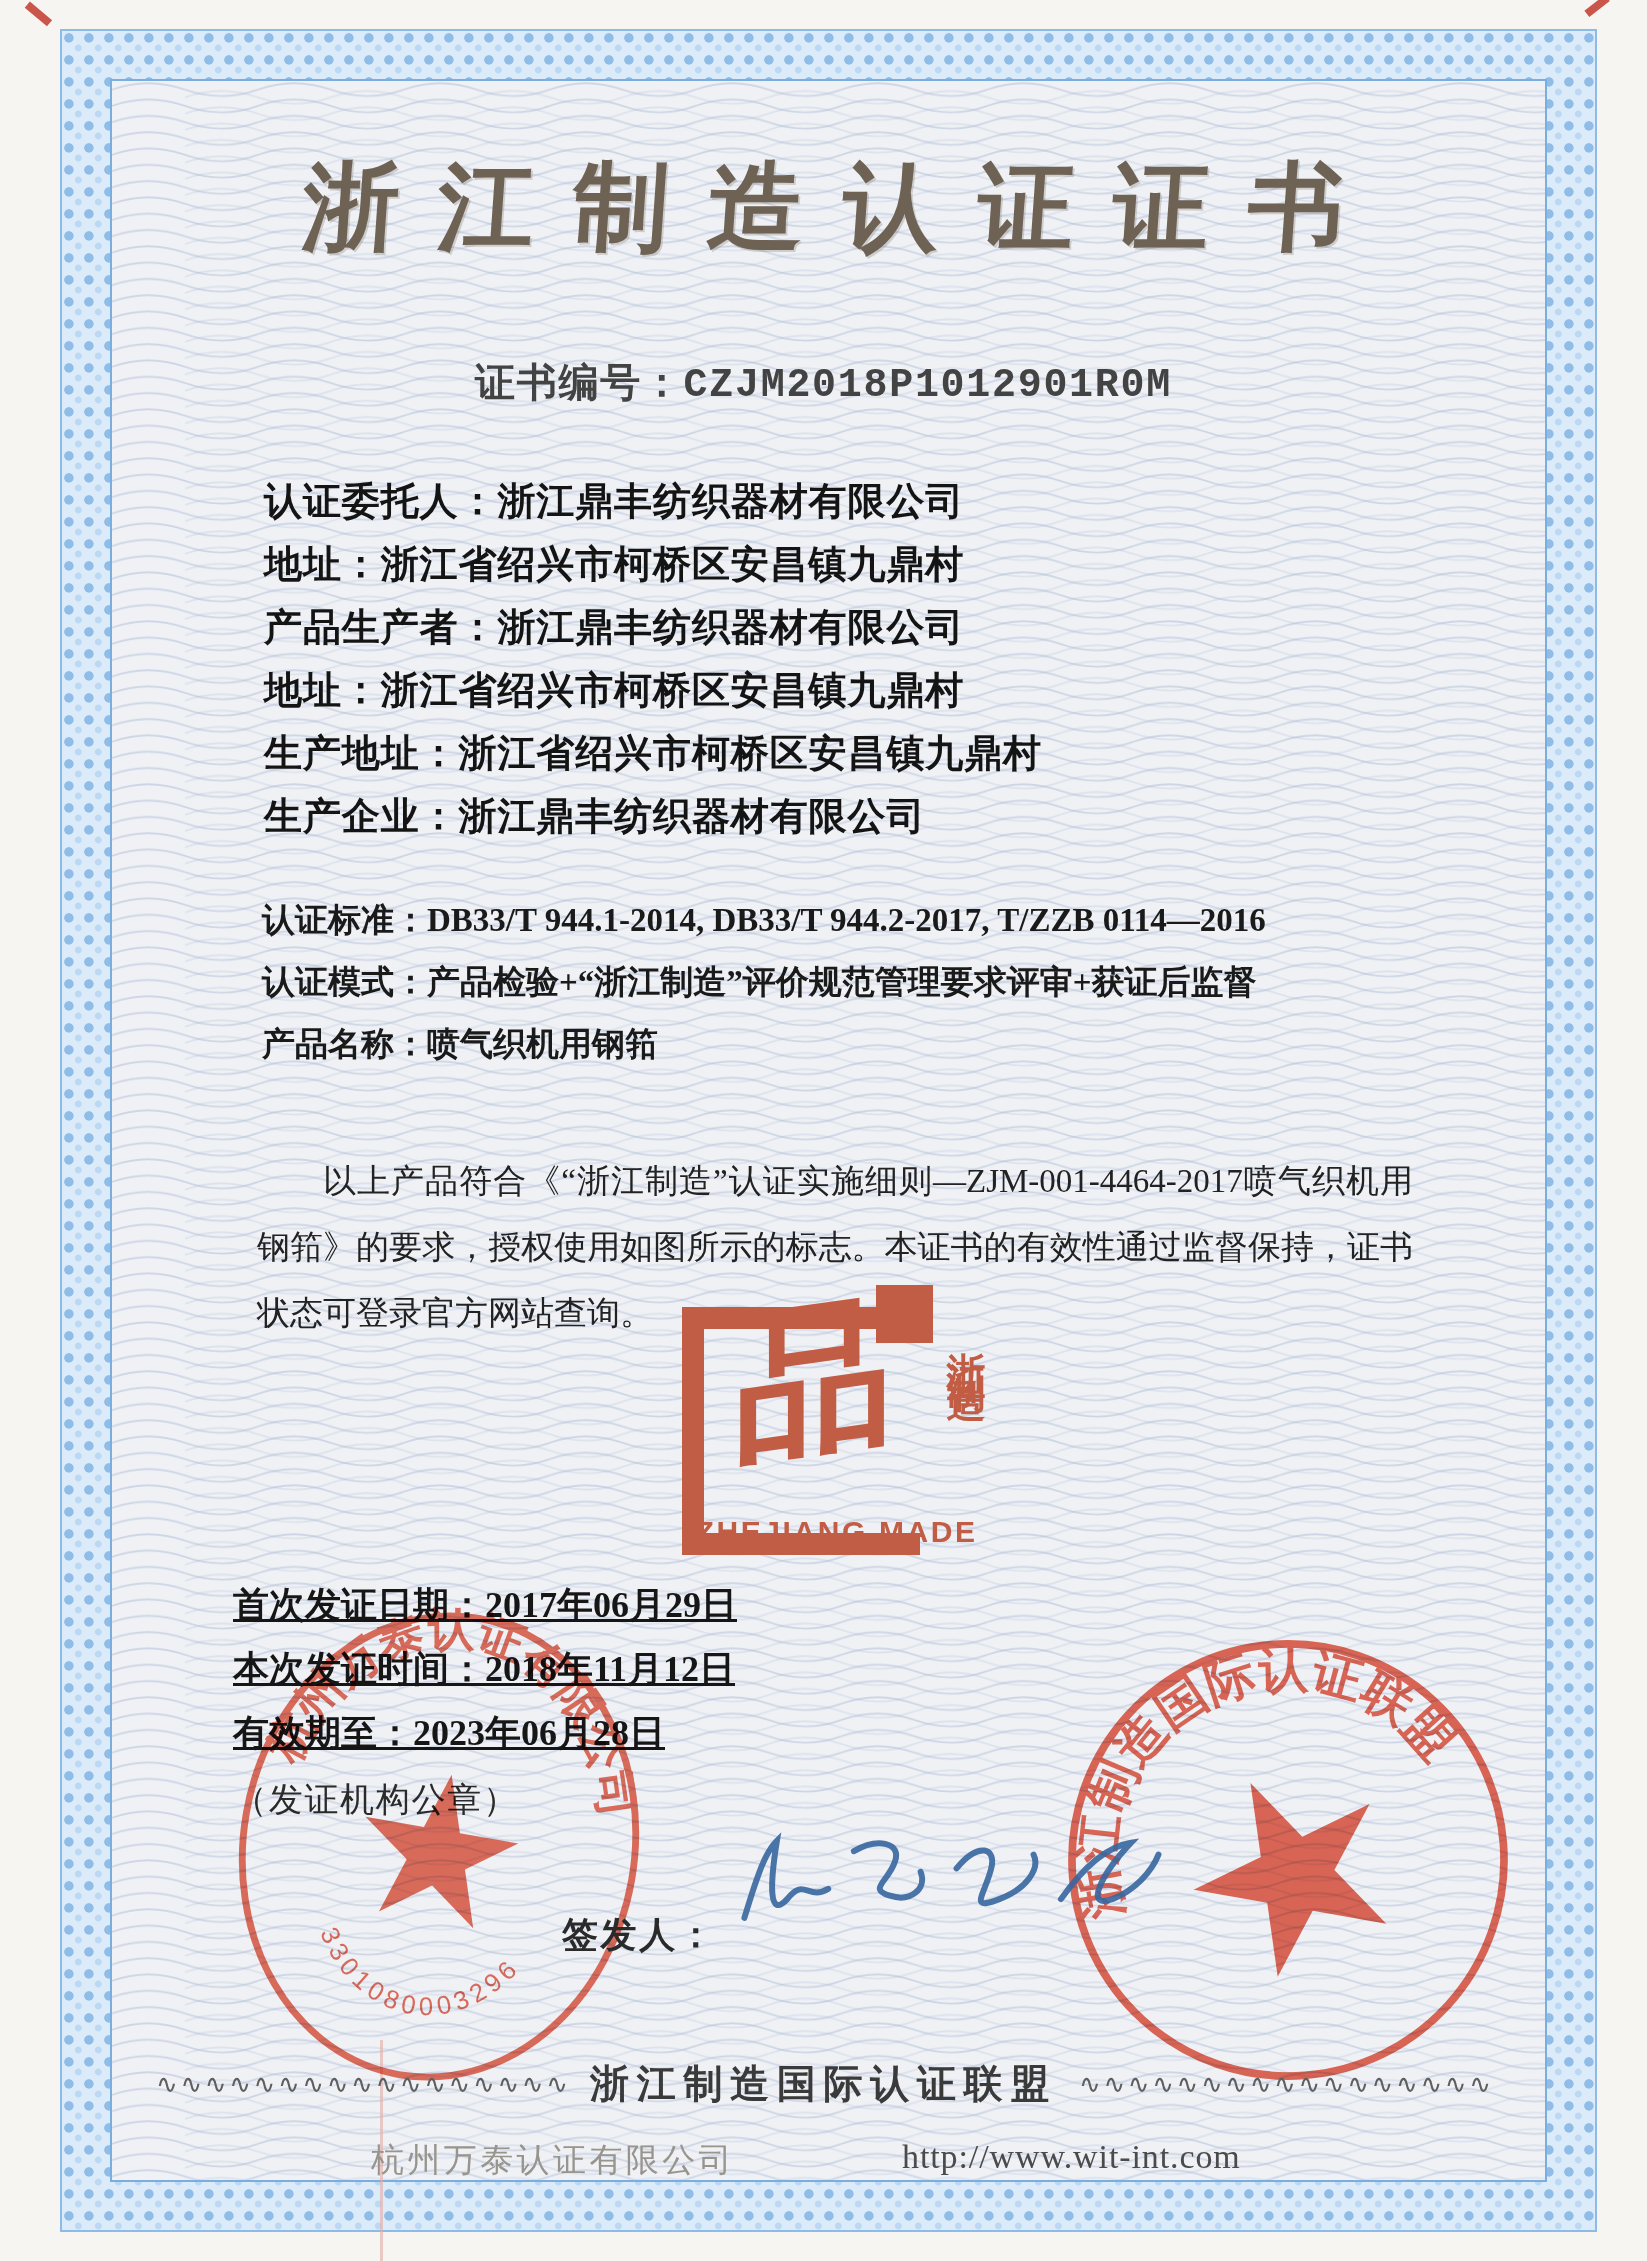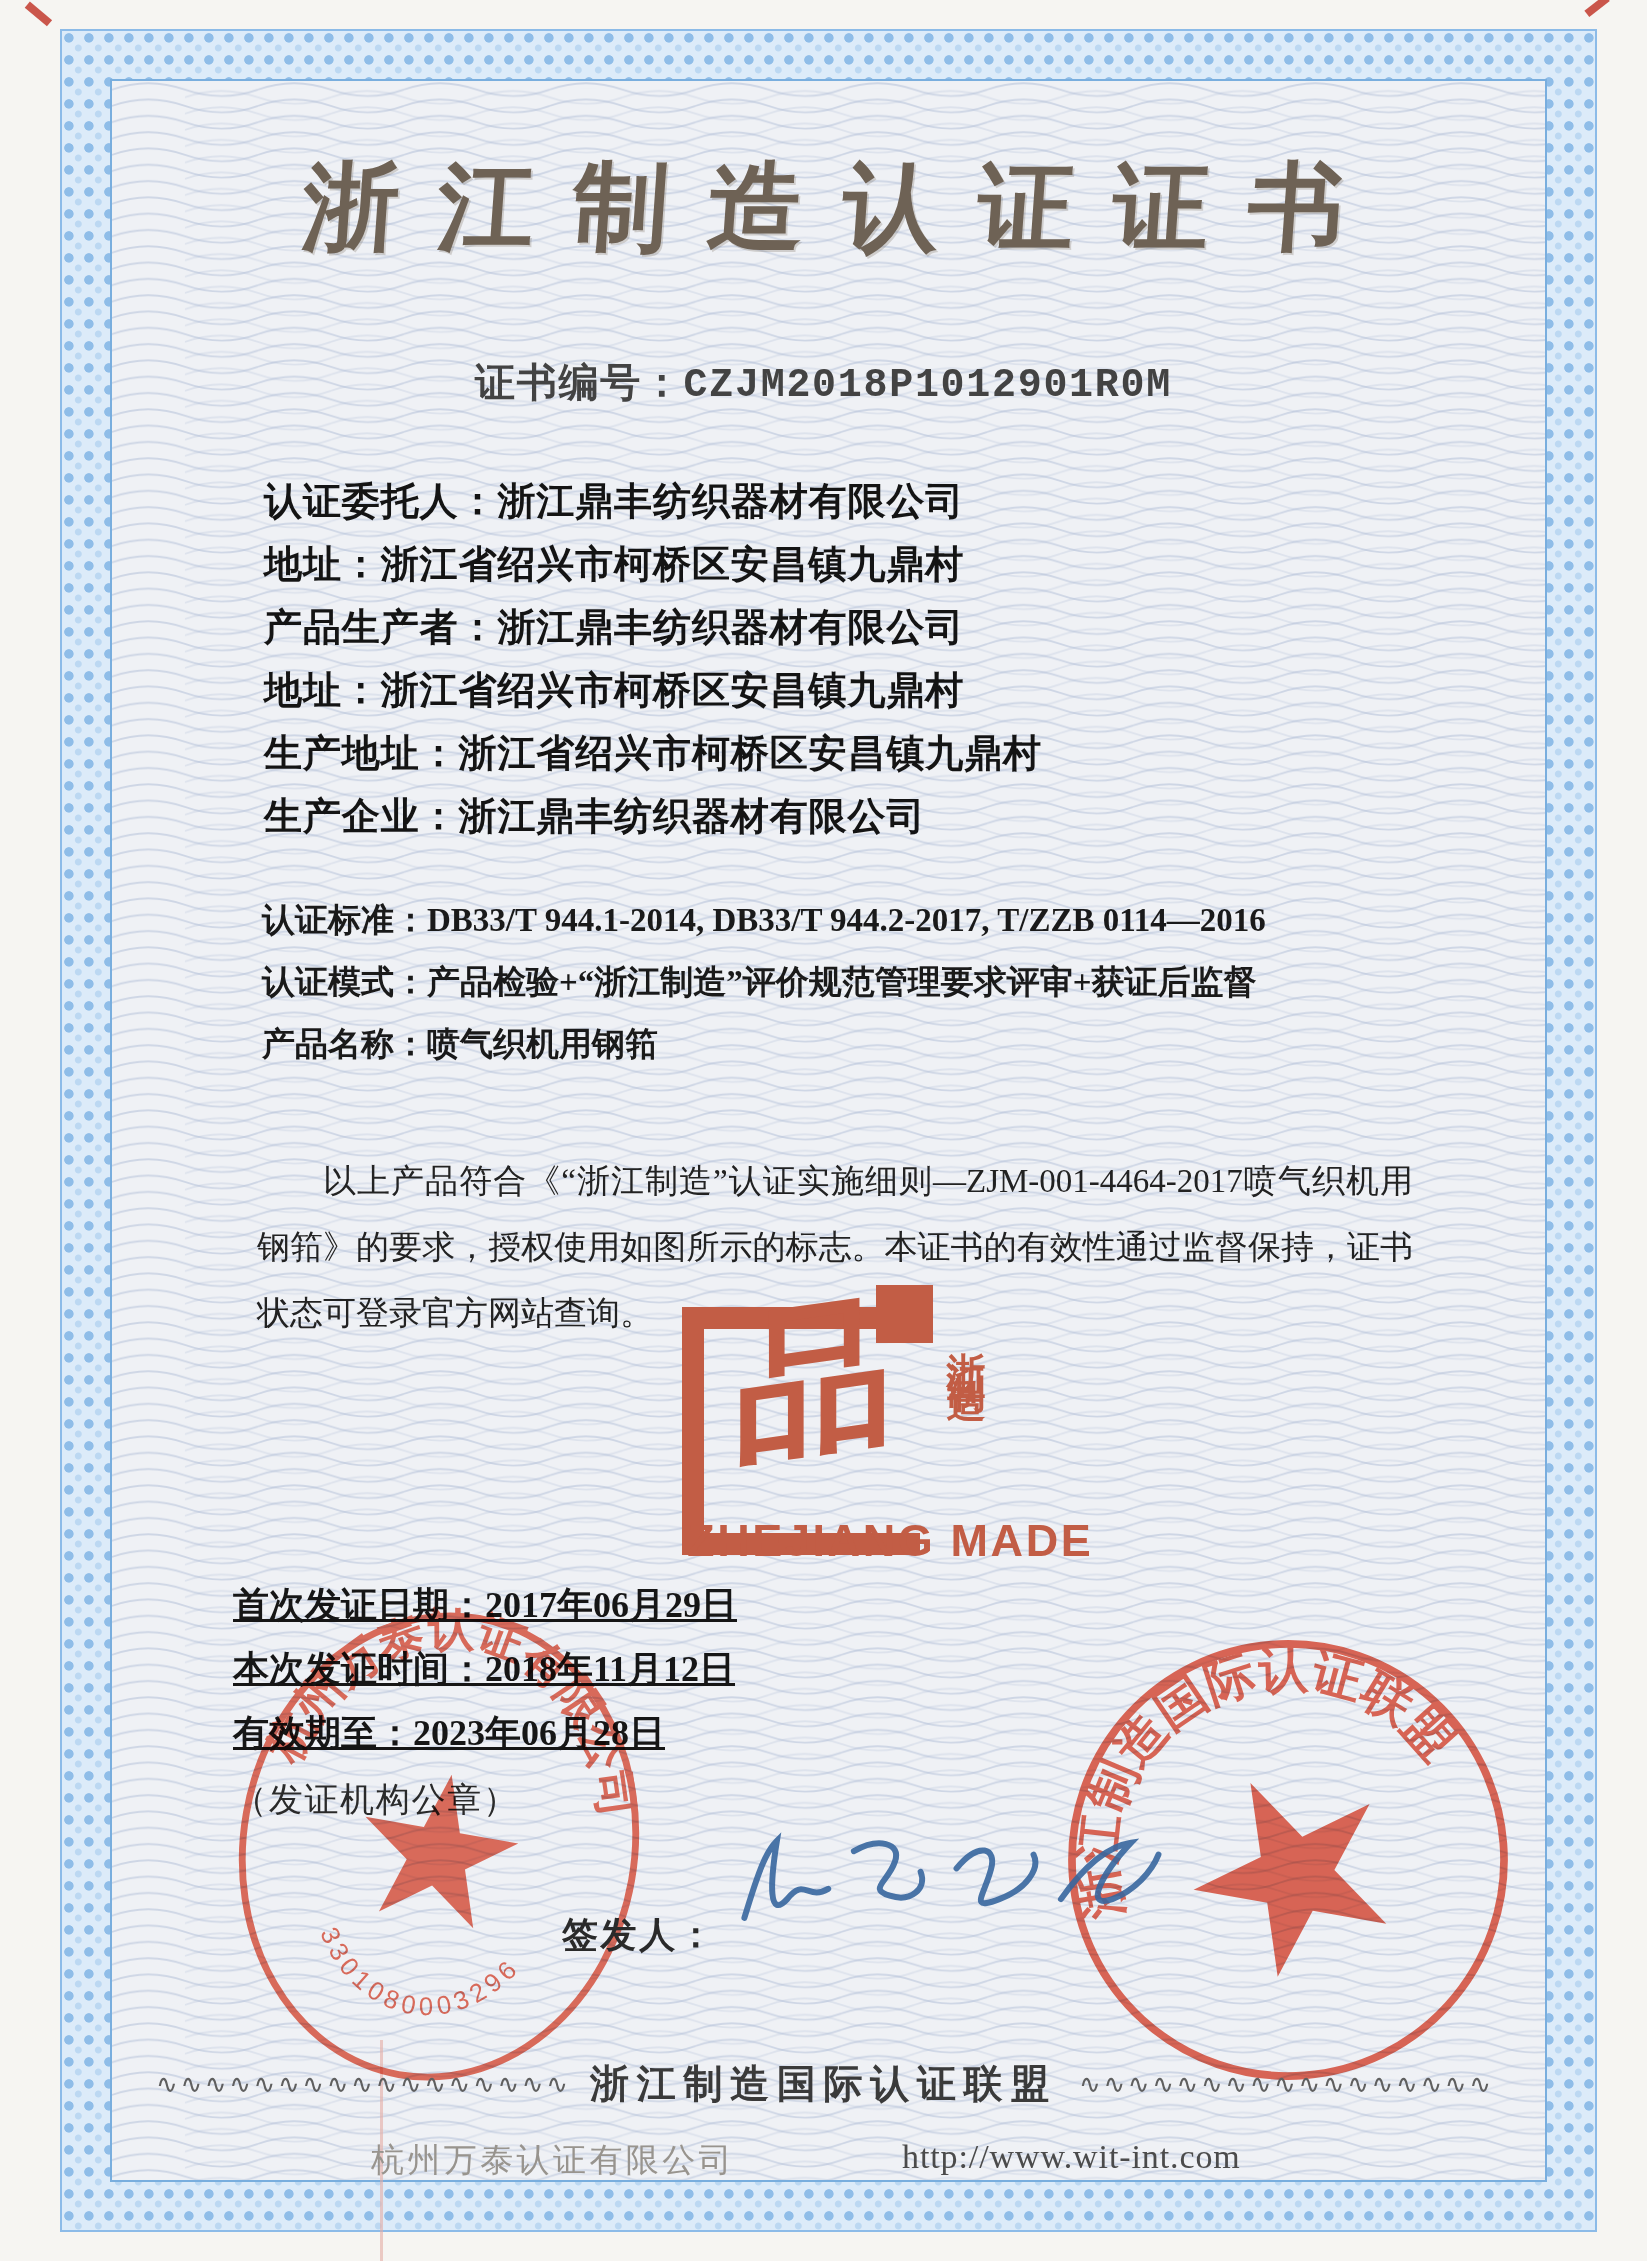--- a/index.html
+++ b/index.html
@@ -70,21 +70,21 @@
   }
   .logo-side{
     position:absolute;left:257px;top:36px;
     writing-mode:vertical-rl;text-orientation:upright;
     font-family:"Liberation Sans","DejaVu Sans",sans-serif;
     font-size:39px;font-weight:bold;color:#c25d45;letter-spacing:10.3px;
   }
   .logo-caption{
     position:absolute;left:5.1px;top:230px;width:299px;text-align:center;
     font-family:"Liberation Sans","DejaVu Sans",sans-serif;
-    font-size:45px;font-weight:bold;color:#c25d45;letter-spacing:2.6px;white-space:nowrap;
+    font-size:30px;font-weight:bold;color:#c25d45;letter-spacing:2.6px;white-space:nowrap;
   }
 
   .dates-block{position:absolute;left:233px;top:1573px;}
   .date-line{font-size:36px;font-weight:bold;line-height:64px;color:#161616;text-decoration:underline;}
   .seal-note{
     position:absolute;left:233px;top:1777px;
     font-size:34px;color:#2a2a2a;letter-spacing:1.7px;
   }
   .signer{
     position:absolute;left:562px;top:1911px;

